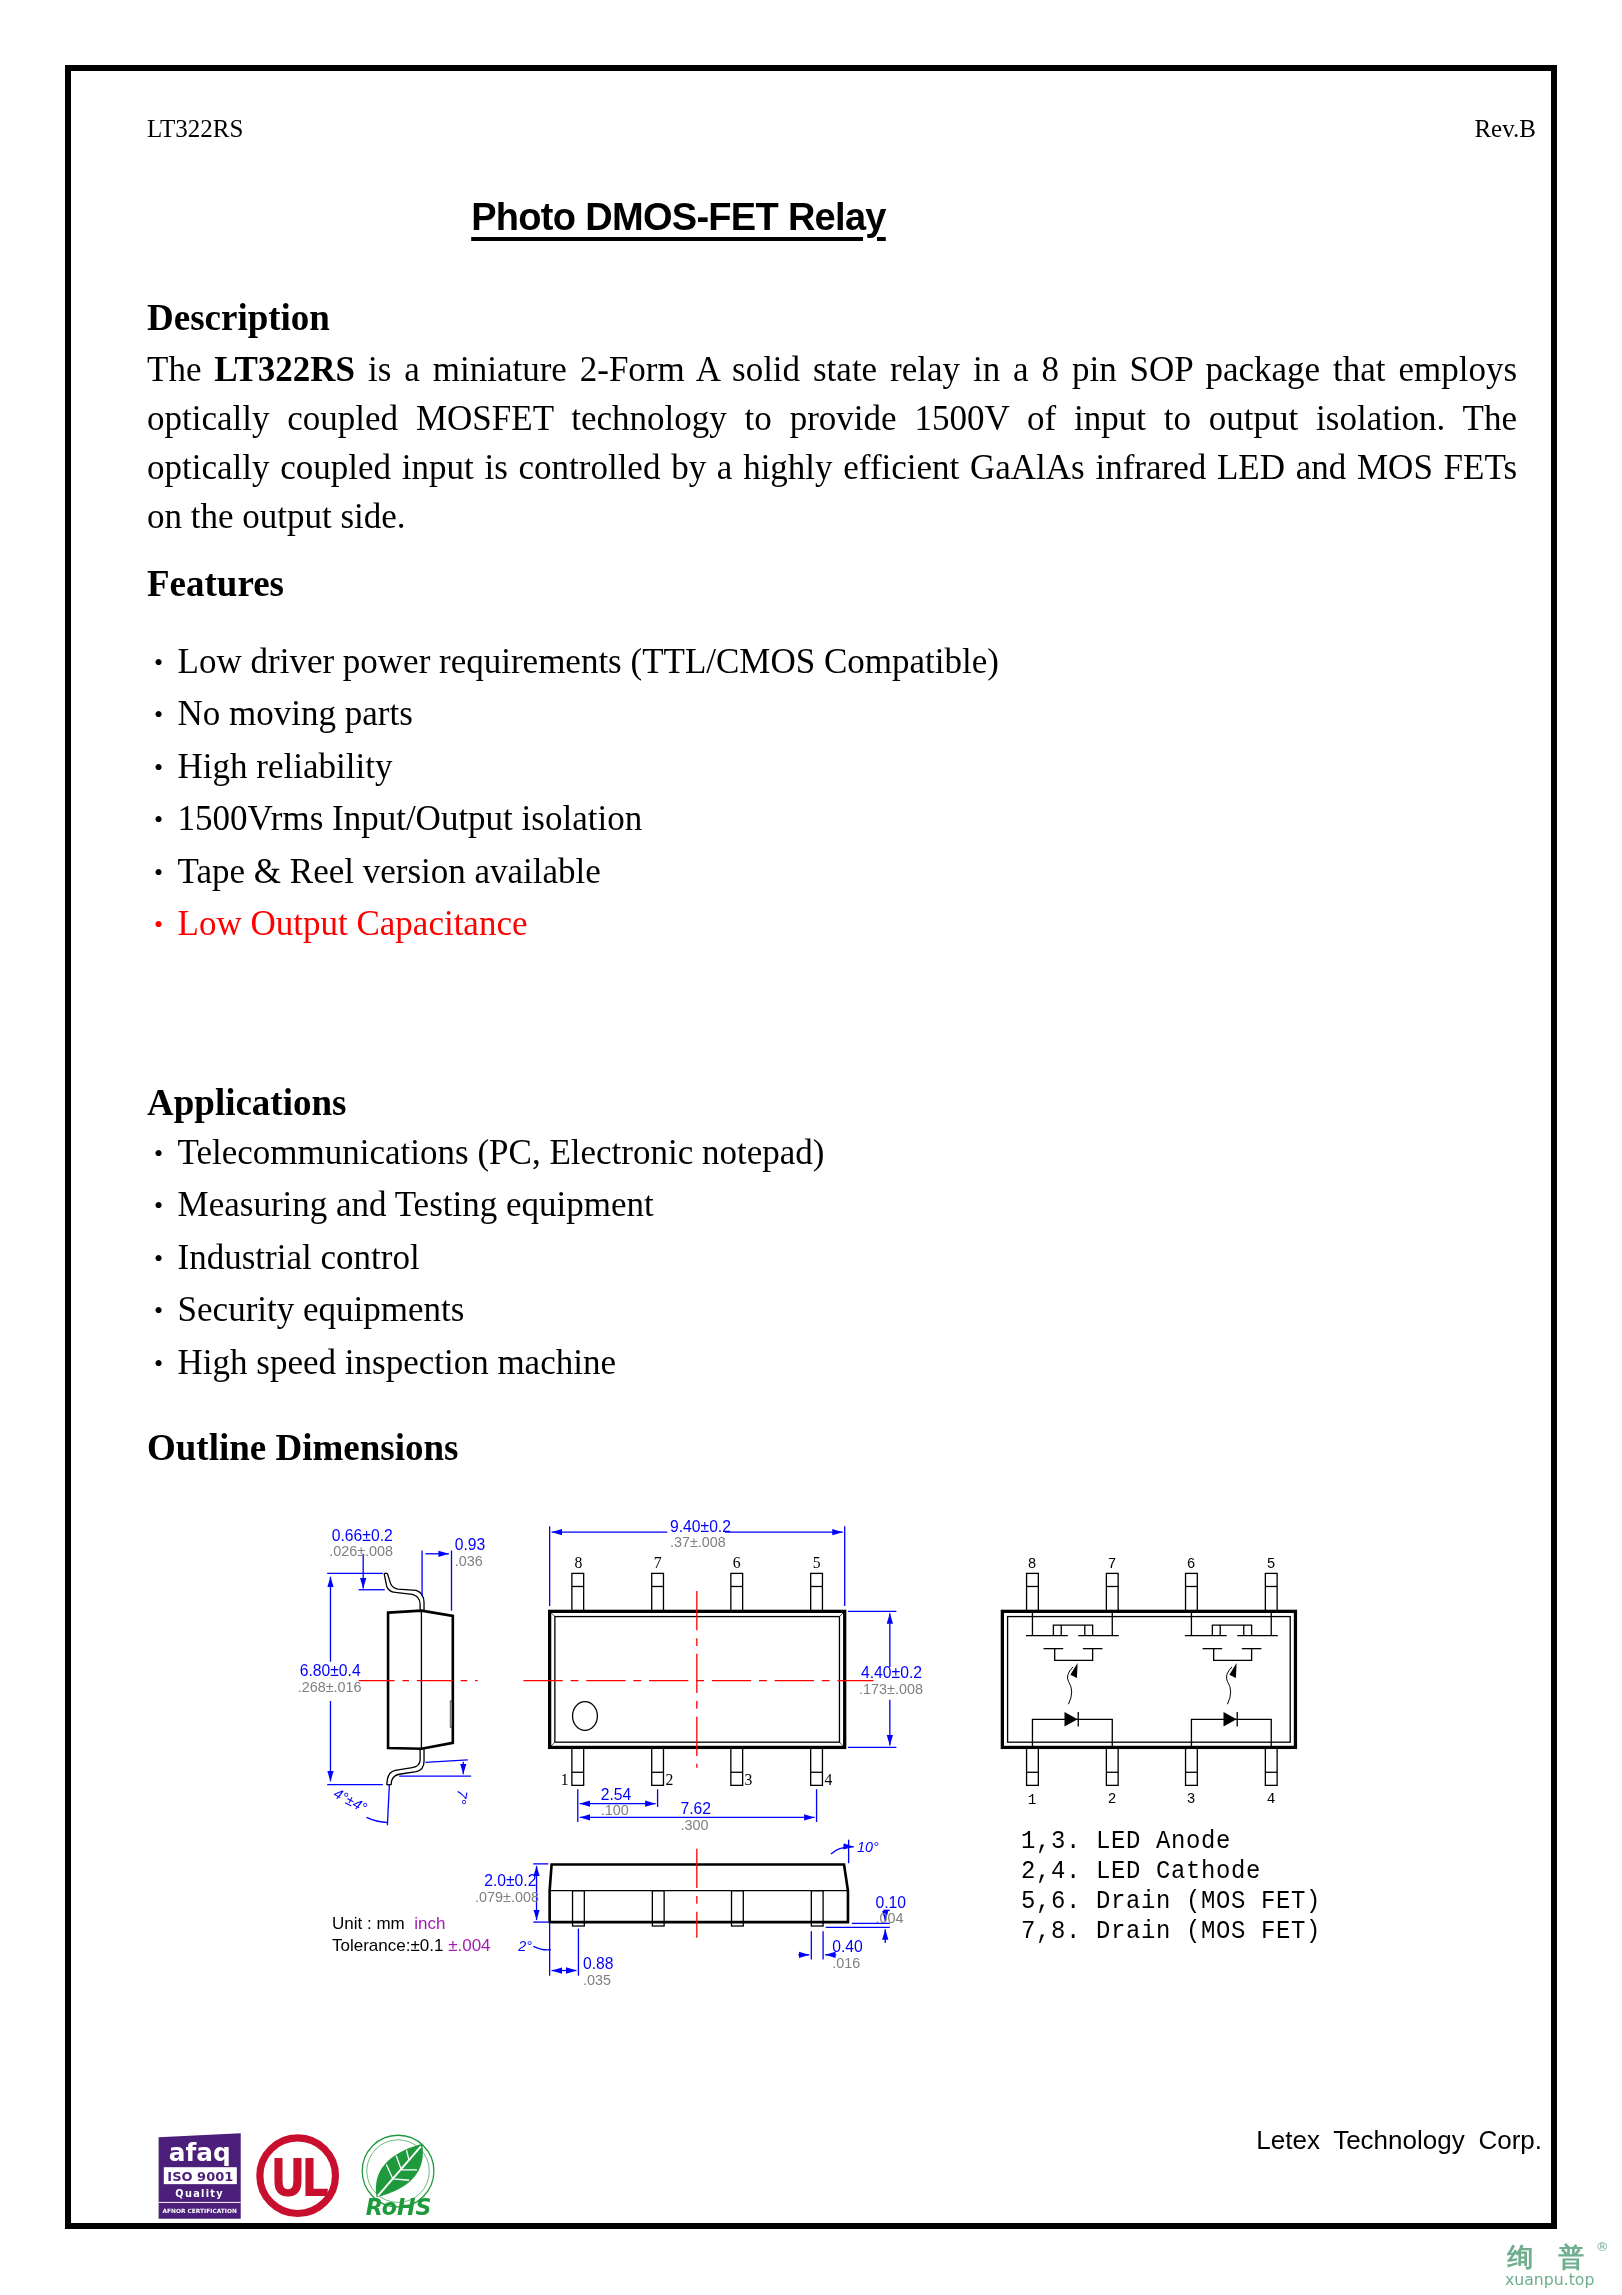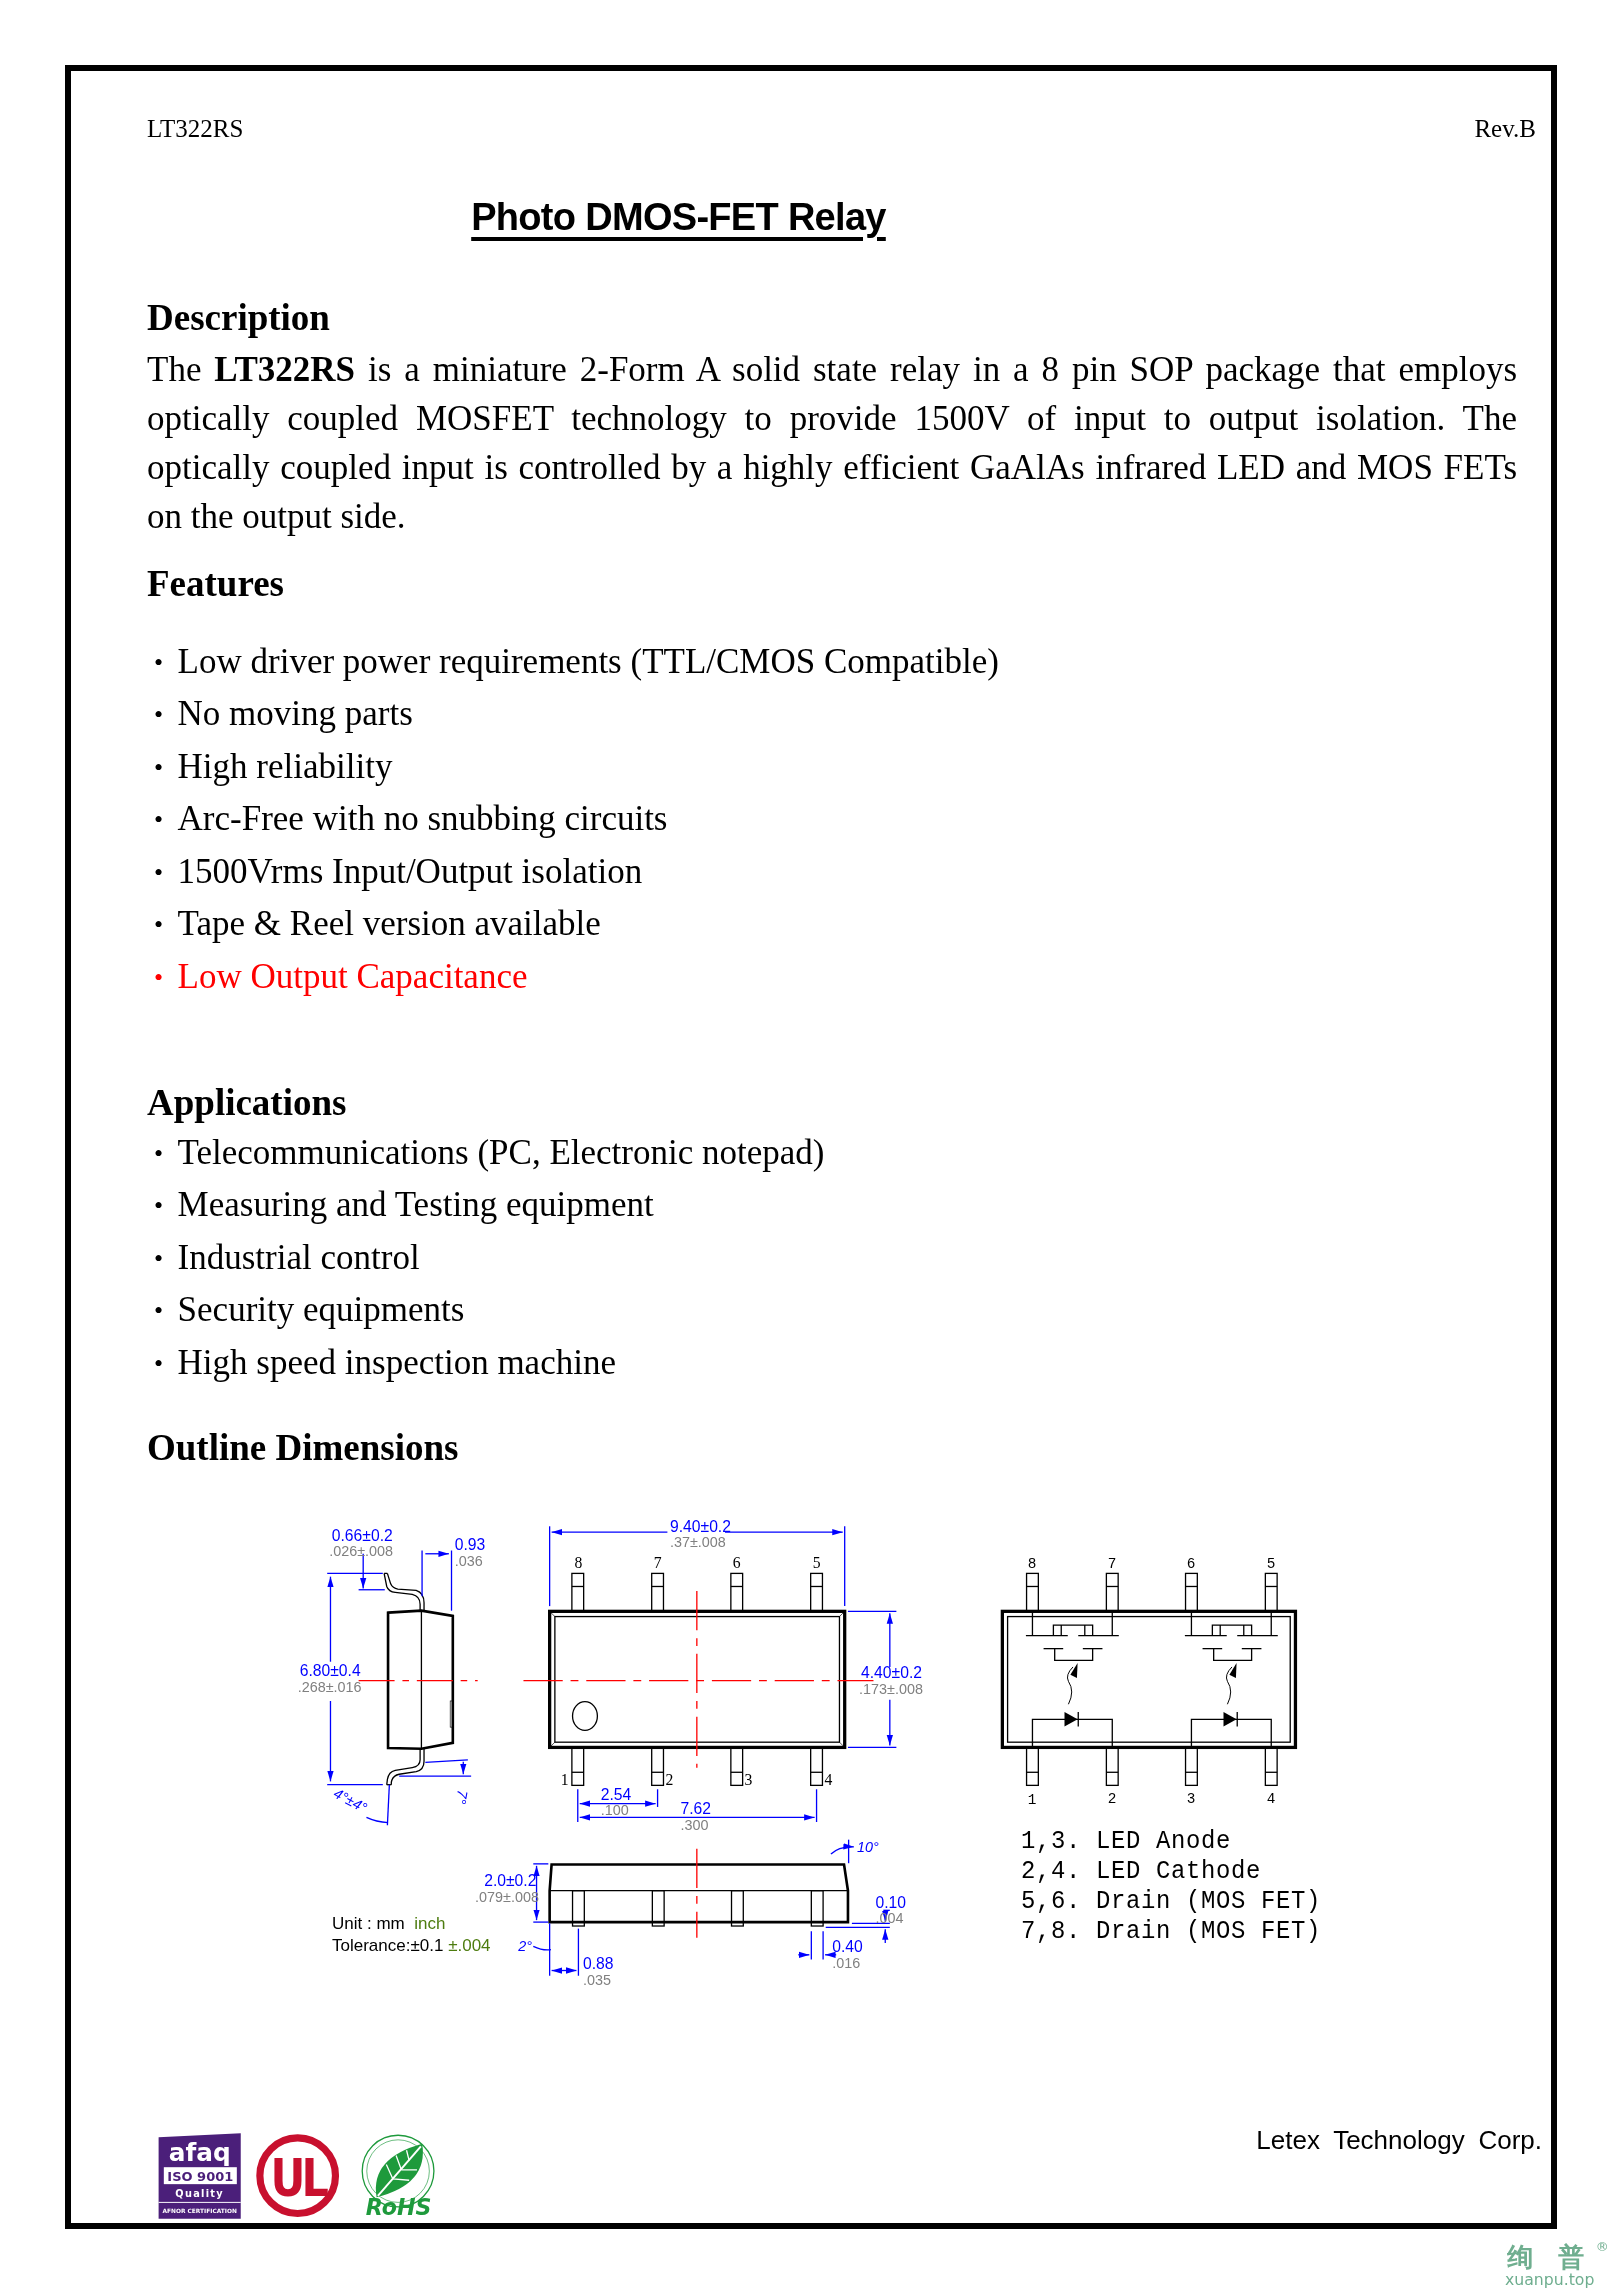--- a/index.html
+++ b/index.html
@@ -12,21 +12,21 @@
   .h2 { font-weight:bold; font-size:37px; left:147px; }
   .para { position:absolute; left:147px; width:1370px; font-size:35px; line-height:49px; text-align:justify; text-align-last:left; }
   .para b { font-weight:bold; }
   .list { position:absolute; left:154px; margin:0; padding:0; list-style:none; font-size:35px; line-height:49px; }
   .list li { white-space:nowrap; }
   .list li .dot { display:inline-block; width:23.6px; font-size:26px; vertical-align:middle; position:relative; top:-2.6px; }
   .list li.red { color:#ff0000; }
   svg.draw { position:absolute; left:0; top:0; }
   .pinleg { position:absolute; left:1021px; top:1826px; font-family:"Liberation Mono","DejaVu Sans Mono",monospace; font-size:26px; line-height:30px; letter-spacing:0.7px; transform:scaleX(0.92); transform-origin:left top; }
   .unit { position:absolute; left:332px; font-family:"Liberation Sans","DejaVu Sans",sans-serif; font-size:17px; }
-  .unit .gray { color:#4d7c0f; }
+  .unit .gray { color:#a21caf; }
   .company { position:absolute; right:80px; top:2125px; font-family:"Liberation Sans","DejaVu Sans",sans-serif; font-size:26px; word-spacing:6.5px; }
   .logo { position:absolute; top:2132px; }
   .watermark { position:absolute; left:1505px; top:2243px; color:#6fae8f; font-family:"DejaVu Sans",sans-serif; text-align:center; }
   .watermark .cn { font-size:26px; font-weight:bold; letter-spacing:7.9px; line-height:29px; }
   .watermark .en { font-size:15.7px; line-height:15.7px;text-align:right; }
   .watermark .reg { position:absolute; right:-14.4px; top:-3.9px; font-size:13px; }
 </style>
 </head>
 <body>
 
@@ -38,21 +38,20 @@
 <div class="abs title"><span>Photo DMOS-FET Relay</span></div>
 
 <div class="abs h2" style="top:296px;">Description</div>
 <div class="para" style="top:345px;"><span>The </span><b>LT322RS</b><span> is a miniature 2-Form A solid state relay in a 8 pin SOP package that employs optically coupled MOSFET technology to provide 1500V of input to output isolation. The optically coupled input is controlled by a highly efficient GaAlAs infrared LED and MOS FETs on the output side.</span></div>
 
 <div class="abs h2" style="top:562px;">Features</div>
 <ul class="list" style="top:637px;">
   <li><span class="dot">•</span><span>Low driver power requirements (TTL/CMOS Compatible)</span></li>
   <li><span class="dot">•</span><span>No moving parts</span></li>
   <li><span class="dot">•</span><span>High reliability</span></li>
-  <li><span class="dot">•</span><span>Arc-Free with no snubbing circuits</span></li>
   <li><span class="dot">•</span><span>1500Vrms Input/Output isolation</span></li>
   <li><span class="dot">•</span><span>Tape &amp; Reel version available</span></li>
   <li class="red"><span class="dot">•</span><span>Low Output Capacitance</span></li>
 </ul>
 
 <div class="abs h2" style="top:1081px;">Applications</div>
 <ul class="list" style="top:1128px;">
   <li><span class="dot">•</span><span>Telecommunications (PC, Electronic notepad)</span></li>
   <li><span class="dot">•</span><span>Measuring and Testing equipment</span></li>
   <li><span class="dot">•</span><span>Industrial control</span></li>

